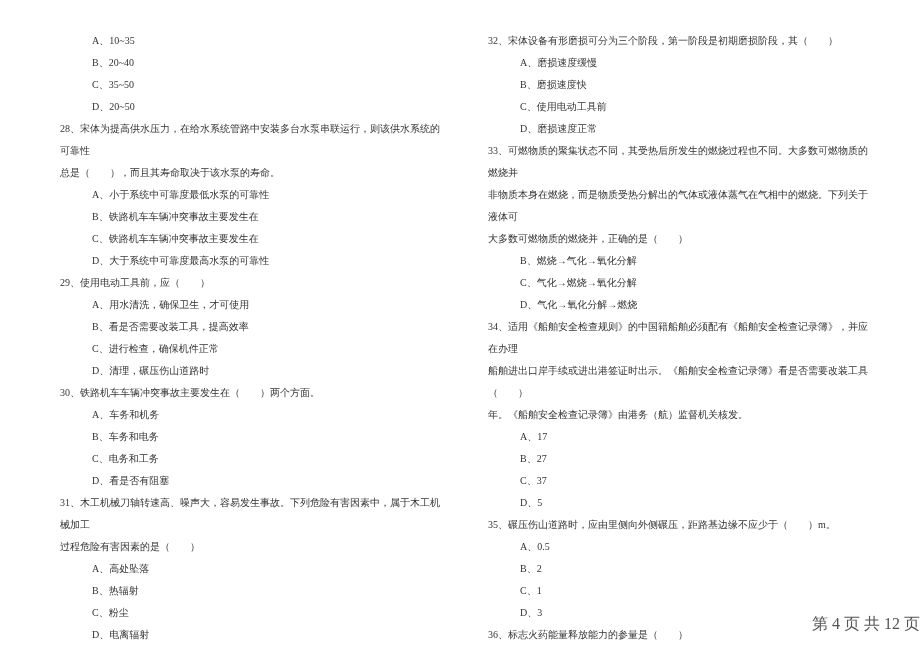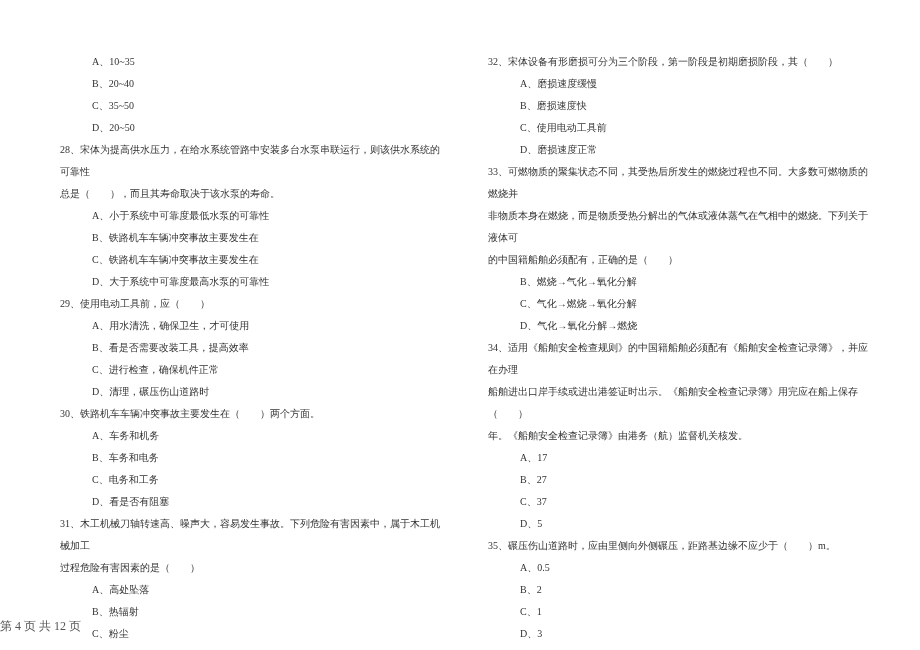--- a/index.html
+++ b/index.html
@@ -10,39 +10,38 @@
       font-family: "SimSun", "宋体", serif;
       font-size: 10px;
       color: #333;
       position: relative;
       padding: 30px 50px 40px 50px;
     }
     .page-content {
       display: flex;
       gap: 36px;
       height: 570px;
-      margin-top: 21px;
     }
     .column {
       flex: 1;
       line-height: 2.2;
     }
     .option {
       padding-left: 42px;
     }
     .question {
       padding-left: 10px;
     }
     .footer {
       position: absolute;
       bottom: 15px;
       left: 0;
       right: 0;
-      text-align: left;
-      font-size: 12px;
+      text-align: right;
+      font-size: 16px;
       color: #555;
     }
   </style>
 </head>
 <body>
 
 <div class="page-content">
   <div class="column" id="left-col">
       <div class="option">A、10~35</div>
       <div class="option">B、20~40</div>
@@ -72,26 +71,26 @@
       <div class="option">D、电离辐射</div>
     </div>
   <div class="column" id="right-col">
       <div class="question">32、宋体设备有形磨损可分为三个阶段，第一阶段是初期磨损阶段，其（　　）</div>
       <div class="option">A、磨损速度缓慢</div>
       <div class="option">B、磨损速度快</div>
       <div class="option">C、使用电动工具前</div>
       <div class="option">D、磨损速度正常</div>
       <div class="question">33、可燃物质的聚集状态不同，其受热后所发生的燃烧过程也不同。大多数可燃物质的燃烧并</div>
       <div class="question">非物质本身在燃烧，而是物质受热分解出的气体或液体蒸气在气相中的燃烧。下列关于液体可</div>
-      <div class="question">的中国籍船舶必须配有，正确的是（　　）</div>
+      <div class="question">大多数可燃物质的燃烧并，正确的是（　　）</div>
       <div class="option">B、燃烧→气化→氧化分解</div>
       <div class="option">C、气化→燃烧→氧化分解</div>
       <div class="option">D、气化→氧化分解→燃烧</div>
       <div class="question">34、适用《船舶安全检查规则》的中国籍船舶必须配有《船舶安全检查记录簿》，并应在办理</div>
-      <div class="question">船舶进出口岸手续或进出港签证时出示。《船舶安全检查记录簿》用完应在船上保存（　　）</div>
+      <div class="question">船舶进出口岸手续或进出港签证时出示。《船舶安全检查记录簿》看是否需要改装工具（　　）</div>
       <div class="question">年。《船舶安全检查记录簿》由港务（航）监督机关核发。</div>
       <div class="option">A、17</div>
       <div class="option">B、27</div>
       <div class="option">C、37</div>
       <div class="option">D、5</div>
       <div class="question">35、碾压伤山道路时，应由里侧向外侧碾压，距路基边缘不应少于（　　）m。</div>
       <div class="option">A、0.5</div>
       <div class="option">B、2</div>
       <div class="option">C、1</div>
       <div class="option">D、3</div>

